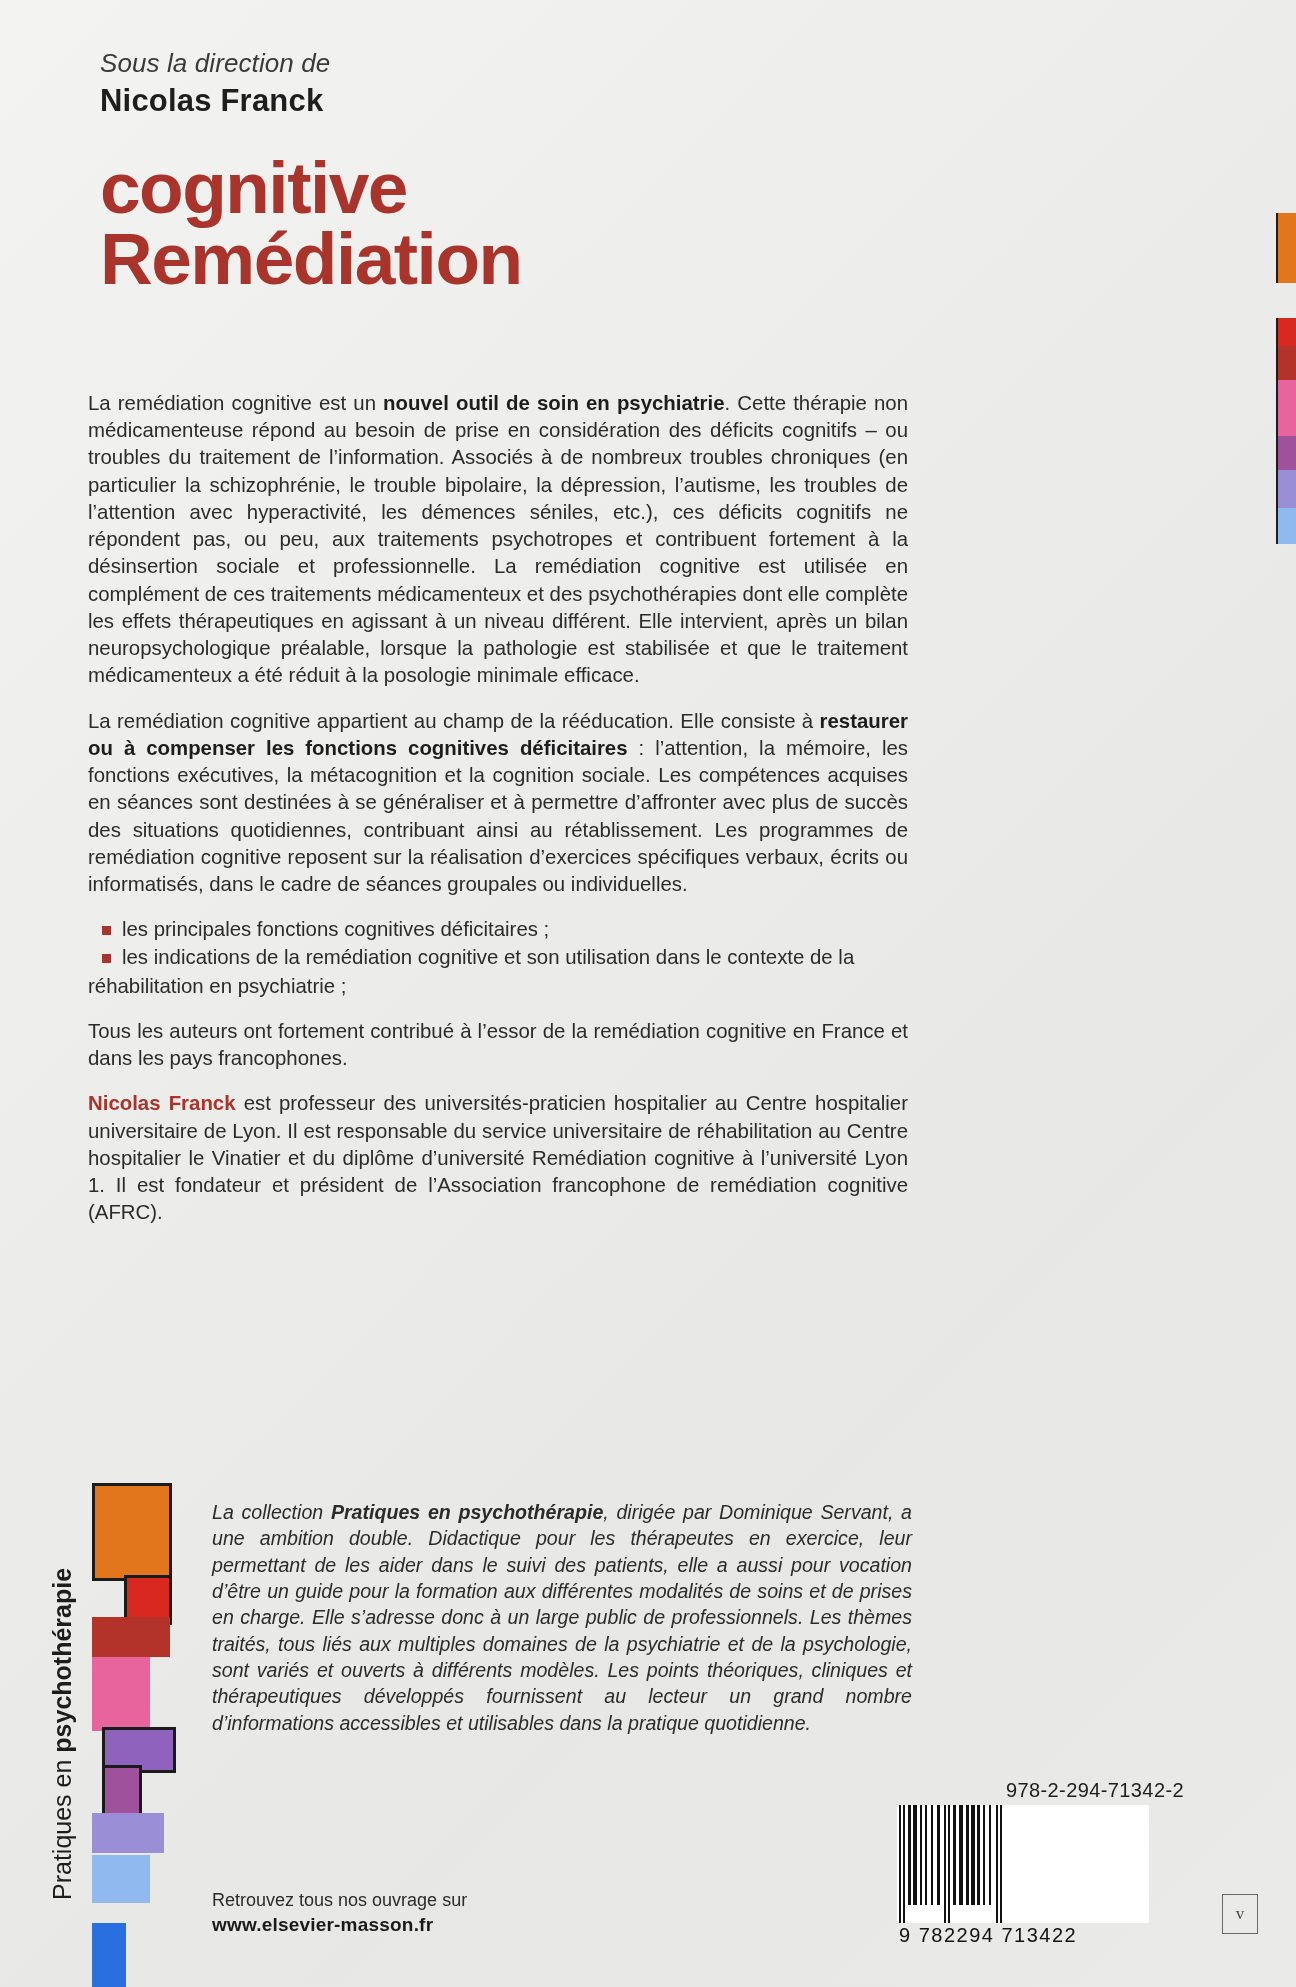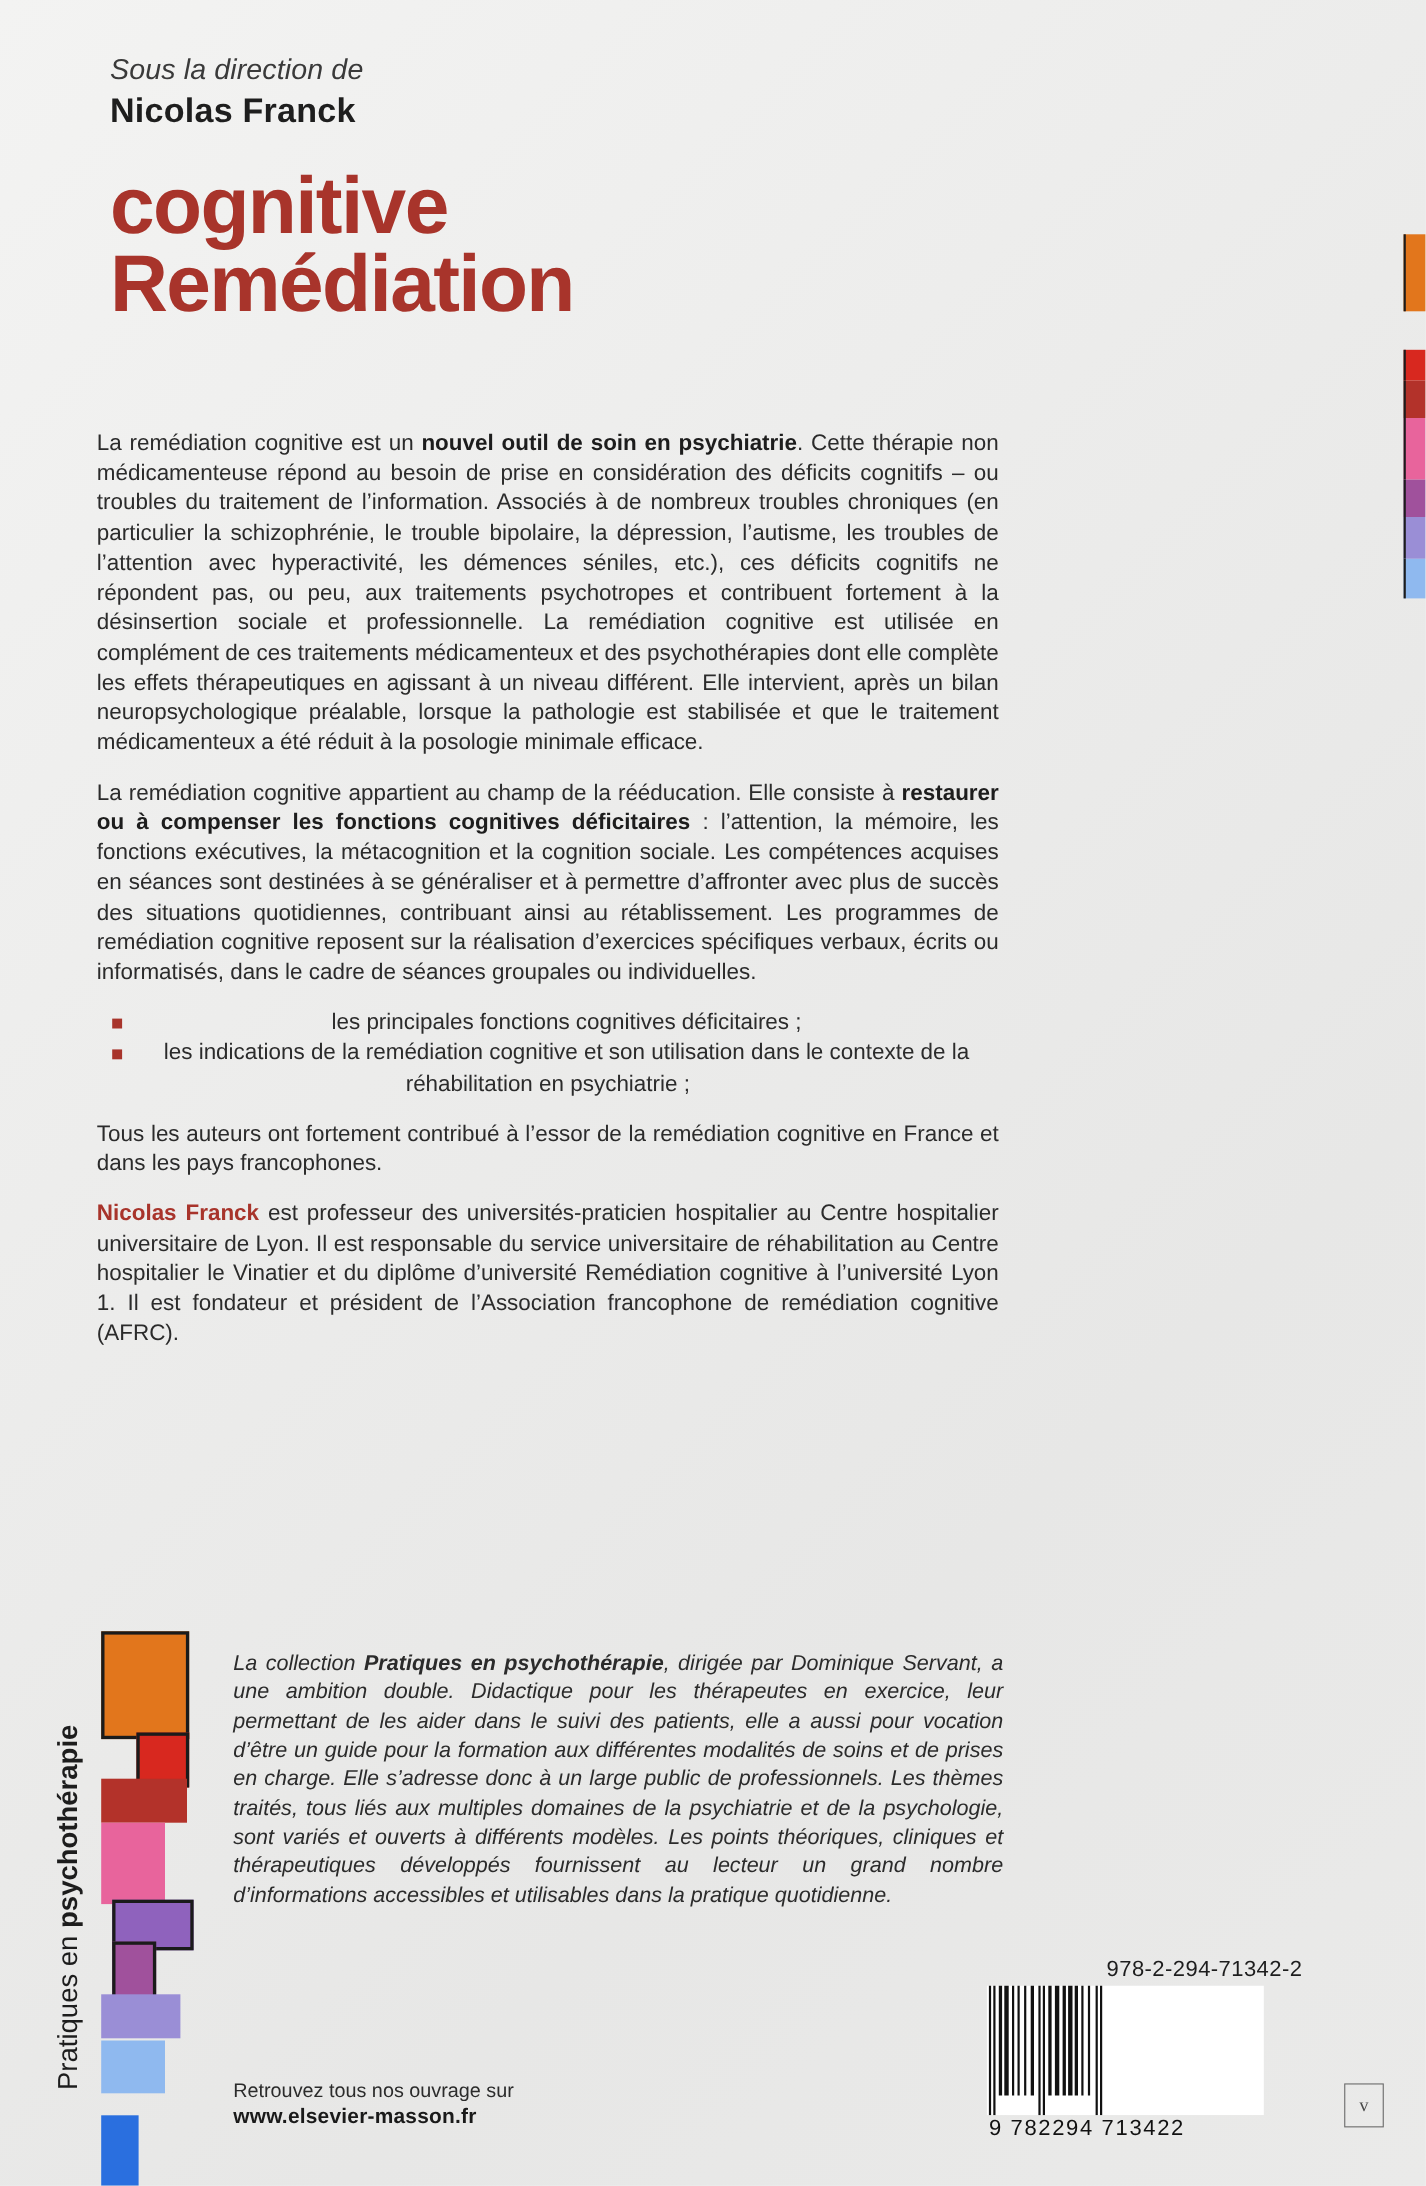--- a/index.html
+++ b/index.html
@@ -80,21 +80,21 @@
   .name-red { color: #a8342b; font-weight: bold; }
 
   ul.bullets {
     list-style: none;
     margin: 0 0 18px 0;
     padding: 0;
   }
   ul.bullets li {
     position: relative;
     padding-left: 34px;
-    text-align: center;
+    text-align: left;
     margin-bottom: 1px;
   }
   ul.bullets li::before {
     content: "";
     position: absolute;
     left: 14px;
     top: 10px;
     width: 9px;
     height: 9px;
     background: #a8342b;

